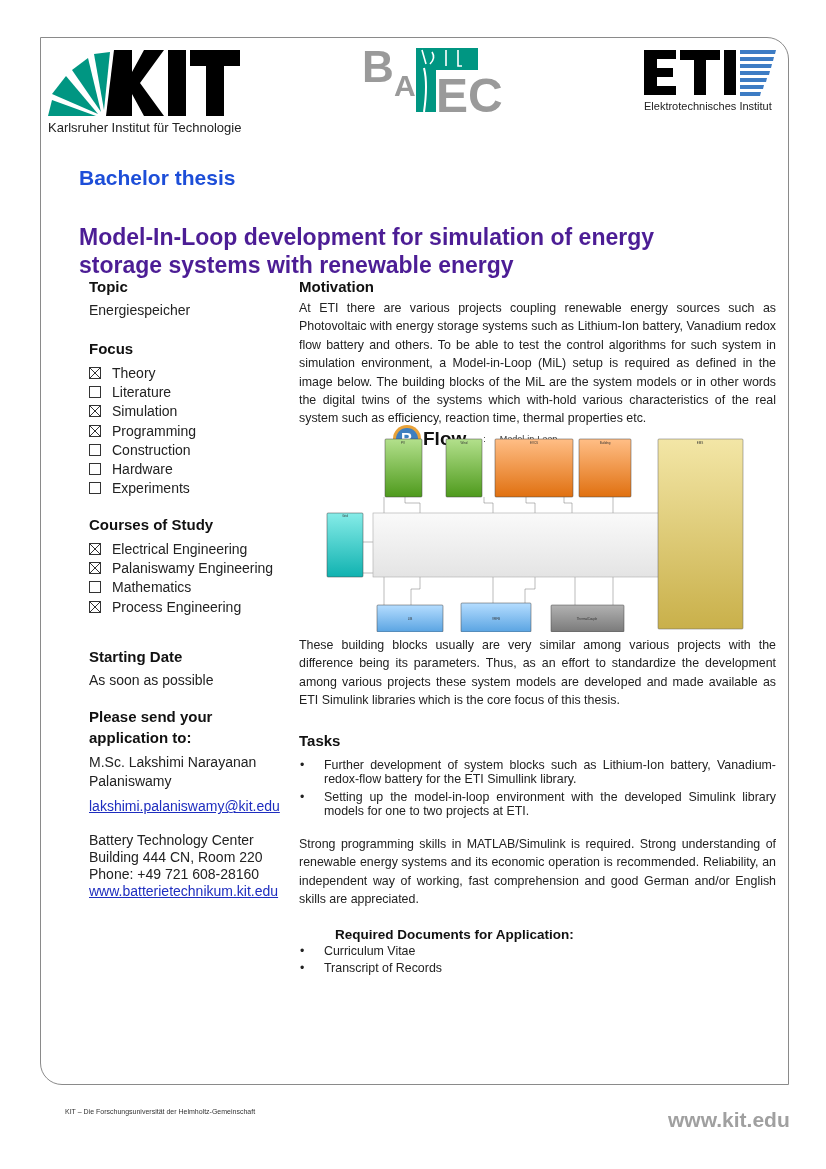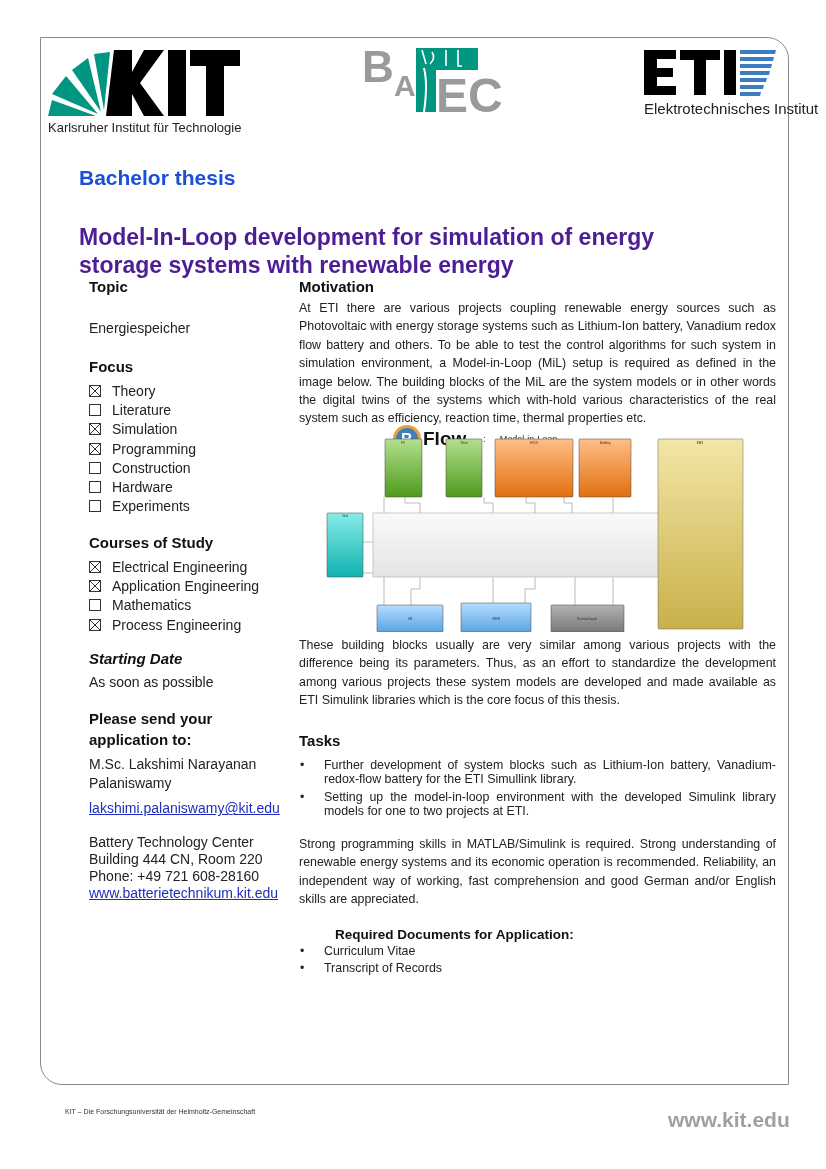--- a/index.html
+++ b/index.html
@@ -7,21 +7,21 @@
          font-family:"Liberation Sans", sans-serif; color:#1a1a1a; }
   .frame { position:absolute; left:40px; top:37px; width:749px; height:1048px;
            border-left:1px solid #8a8a8a; border-top:1px solid #8a8a8a;
            border-right:1px solid #8a8a8a; border-bottom:1px solid #8a8a8a;
            border-top-right-radius:22px; border-bottom-left-radius:22px; box-sizing:border-box; }
   
   .kit-logo { position:absolute; left:48px; top:48px; width:200px; height:90px; }
   .kit-logo .sub { position:absolute; left:0; top:72px; font-size:13px; color:#222; white-space:nowrap; }
   .batec-logo { position:absolute; left:362px; top:44px; width:155px; height:70px; }
   .eti-logo { position:absolute; left:640px; top:46px; width:150px; height:72px; }
-  .eti-logo .sub { position:absolute; left:4px; top:54px; font-size:15px; color:#222; white-space:nowrap; }
+  .eti-logo .sub { position:absolute; left:4px; top:54px; font-size:11px; color:#222; white-space:nowrap; }
 
   .doc-type { position:absolute; left:79px; top:166px; font-size:21px; font-weight:bold; color:#1d4ed8; }
   .doc-title { position:absolute; left:79px; top:223px; width:640px; font-size:23px; font-weight:bold;
                color:#4c1d95; line-height:28px; }
 
   
   .left { position:absolute; left:89px; top:278px; width:195px; font-size:14px; color:#222; }
   .h { font-size:15px; font-weight:bold; color:#111; margin:0; }
   .p { margin:0; line-height:19px; }
   .cb-list { list-style:none; margin:6px 0 0 0; padding:0; }
@@ -91,21 +91,21 @@
     </g>
   </svg>
   <div class="sub">Elektrotechnisches Institut</div>
 </div>
 
 <div class="doc-type">Bachelor thesis</div>
 <div class="doc-title">Model-In-Loop development for simulation of energy storage systems with renewable energy</div>
 
 <div class="left">
   <p class="h">Topic</p>
-  <p class="p" style="margin-top:24px;">Energiespeicher</p>
+  <p class="p" style="margin-top:6px;">Energiespeicher</p>
 
   <p class="h" style="margin-top:20px;">Focus</p>
   <ul class="cb-list" id="focus-list">
       <li>
         <span class="cb">
           <svg width="10" height="10" viewBox="0 0 10 10">
             <path d="M0 0 L10 10 M10 0 L0 10" stroke="#333" stroke-width="1"></path>
           </svg>
         </span>
         <span>Theory</span>
@@ -153,37 +153,37 @@
           </svg>
         </span>
         <span>Electrical Engineering</span>
       </li>
       <li>
         <span class="cb">
           <svg width="10" height="10" viewBox="0 0 10 10">
             <path d="M0 0 L10 10 M10 0 L0 10" stroke="#333" stroke-width="1"></path>
           </svg>
         </span>
-        <span>Application Engineering</span>
+        <span>Palaniswamy Engineering</span>
       </li>
       <li>
         <span class="cb"></span>
         <span>Mathematics</span>
       </li>
       <li>
         <span class="cb">
           <svg width="10" height="10" viewBox="0 0 10 10">
             <path d="M0 0 L10 10 M10 0 L0 10" stroke="#333" stroke-width="1"></path>
           </svg>
         </span>
         <span>Process Engineering</span>
       </li>
     </ul>
 
-  <p class="h" style="margin-top:16px;font-style:italic;">Starting Date</p>
+  <p class="h" style="margin-top:32px;">Starting Date</p>
   <p class="p" style="margin-top:6px;">As soon as possible</p>
 
   <p class="h" style="margin-top:16px; line-height:21px; width:160px;">Please send your application to:</p>
   <p class="p" style="margin-top:5px;">M.Sc. Lakshimi Narayanan</p>
   <p class="p">Palaniswamy</p>
   <p class="p" style="margin-top:6px;"><a class="link" href="#">lakshimi.palaniswamy@kit.edu</a></p>
   <p class="p" style="margin-top:16px; line-height:17px;">Battery Technology Center</p>
   <p class="p" style="line-height:17px;">Building 444 CN, Room 220</p>
   <p class="p" style="line-height:17px;">Phone: +49 721 608-28160</p>
   <p class="p" style="line-height:17px;"><a class="link" href="#">www.batterietechnikum.kit.edu</a></p>

